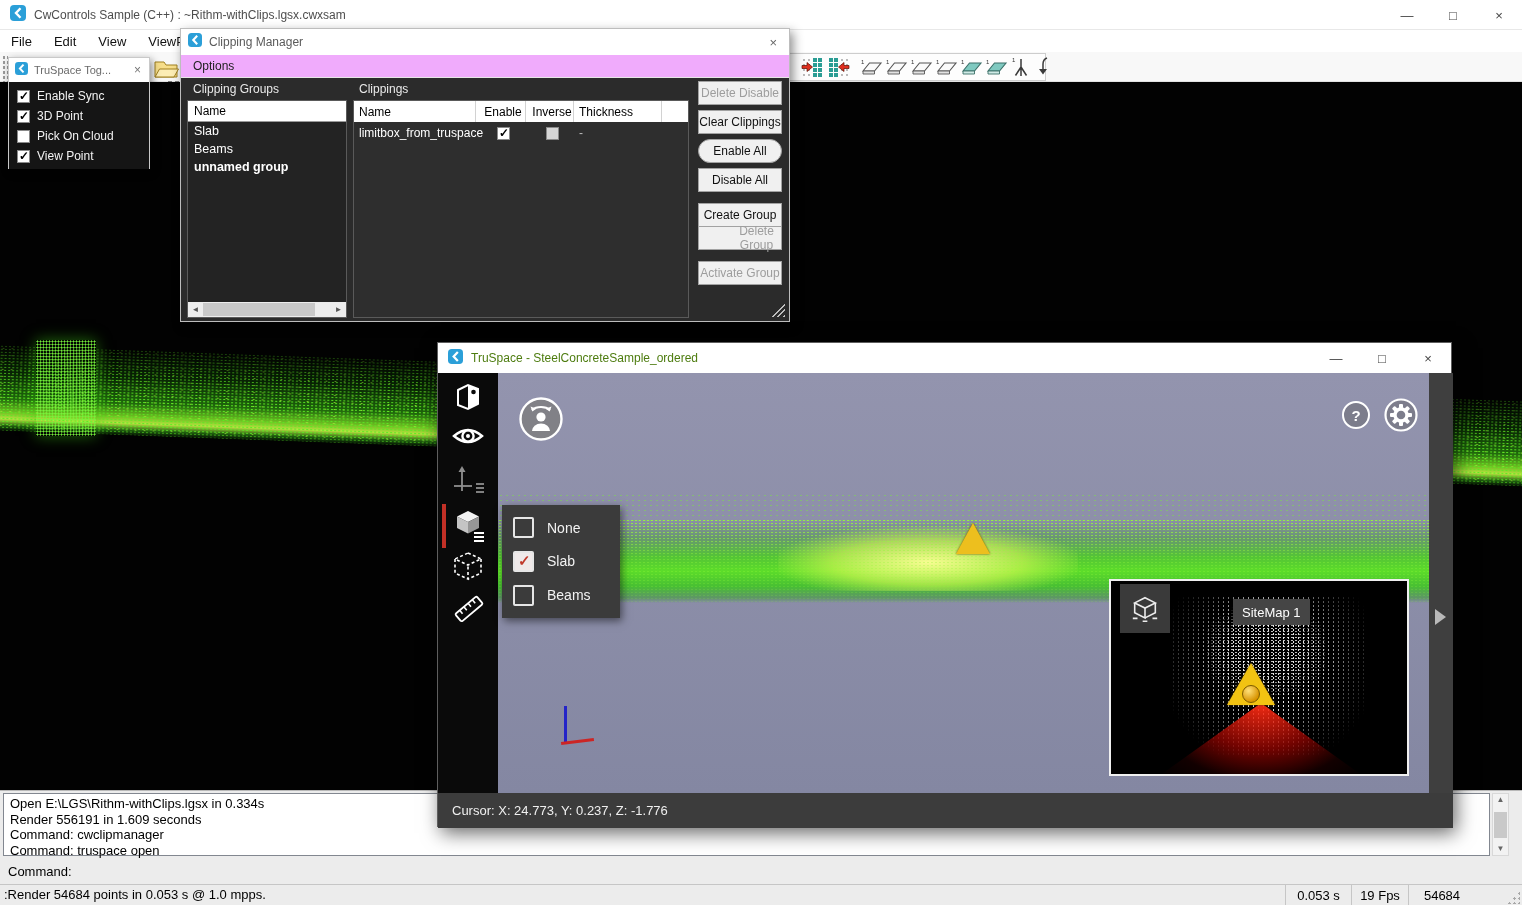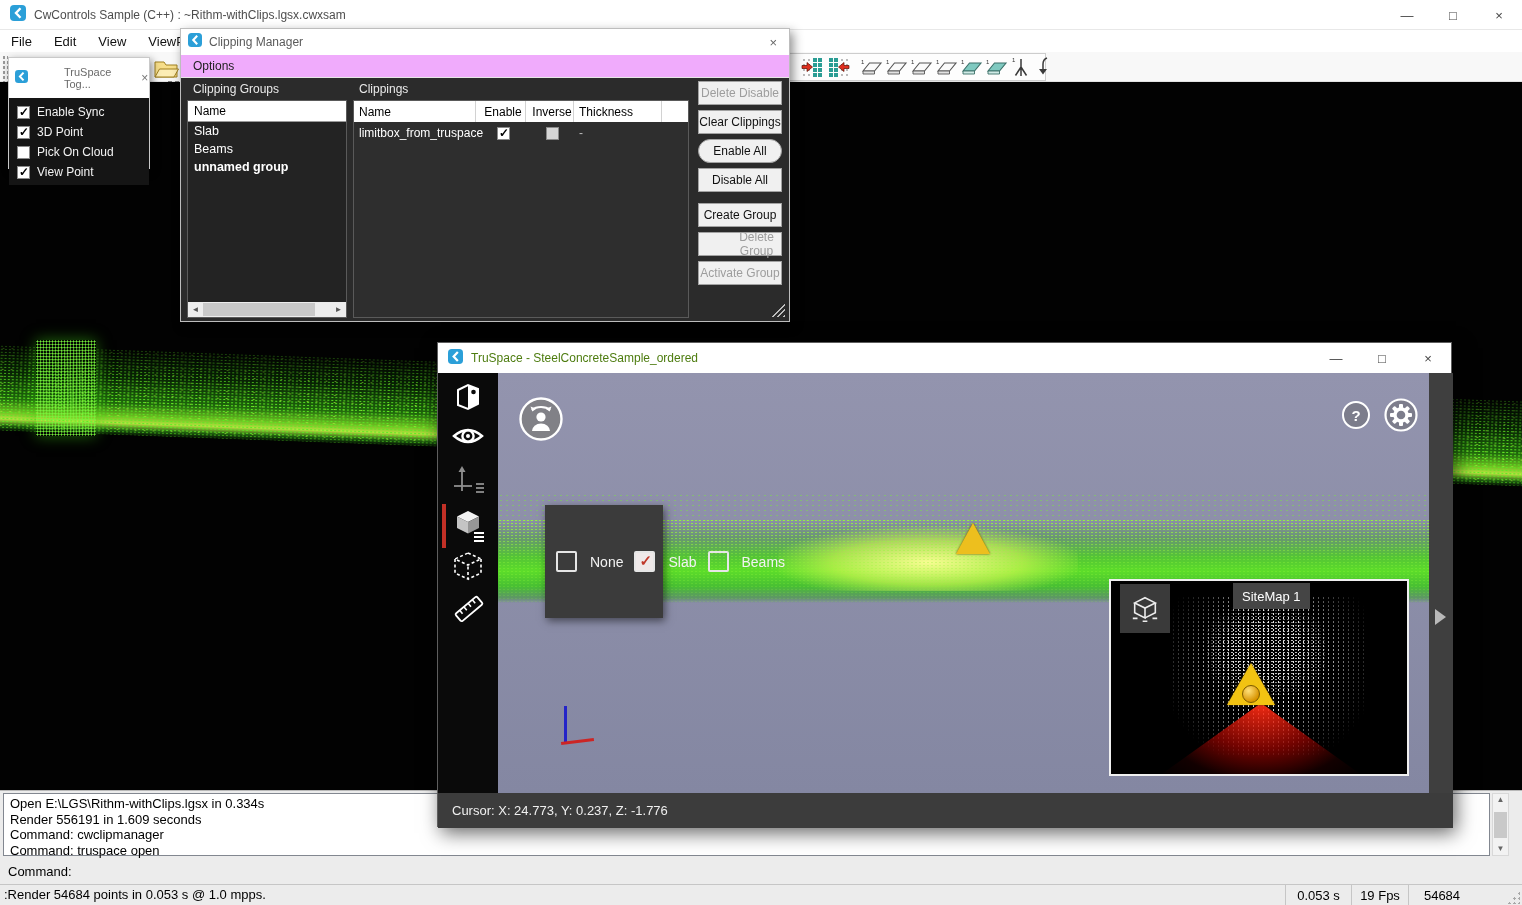--- a/index.html
+++ b/index.html
@@ -41,21 +41,21 @@
 #log-scroll .sb-thumb{width:13px;height:26px;background:#c9c9c9;}
 #command-line{position:absolute;left:0;top:858px;width:1522px;height:26px;background:#ececec;display:flex;align-items:center;}
 #command-line span{margin-left:8px;font-size:13px;color:#000;}
 #status-bar{position:absolute;left:0;top:884px;width:1522px;height:21px;background:#ececec;border-top:1px solid #c6c6c6;font-size:13px;color:#000;}
 #sb-msg{position:absolute;left:4px;top:2px;}
 .sb-seg{position:absolute;top:0;height:21px;border-left:1px solid #c6c6c6;display:flex;align-items:center;justify-content:center;}
 #sb-grip{position:absolute;right:2px;top:6px;width:13px;height:13px;background-image:radial-gradient(#a8a8a8 1.2px,transparent 1.4px);background-size:5px 5px;clip-path:polygon(100% 0,100% 100%,0 100%);}
 
 
 #tog{position:absolute;left:8px;top:57px;width:142px;height:112px;border:1px solid #c9c9c9;box-shadow:2px 3px 8px rgba(0,0,0,.45);z-index:12;}
-#tog-title{height:40px;background:#fff;display:flex;align-items:center;gap:30px;}
+#tog-title{height:24px;background:#fff;display:flex;align-items:center;}
 #tog-title .t{flex:1;font-size:11px;color:#6a6a6a;margin-left:6px;}
 #tog-title .x{font-size:12px;color:#777;margin-right:8px;}
 #tog-body{height:87px;background:#151515;padding-top:4px;}
 .tog-row{display:flex;align-items:center;gap:7px;height:20px;padding-left:8px;}
 .tog-row label{font-size:12px;color:#f2f2f2;}
 .cb13{display:inline-block;width:13px;height:13px;background:#fff;border:1px solid #8a8a8a;position:relative;flex:none;}
 .cb13.checked::after{content:"✓";position:absolute;left:1px;top:-2px;font-size:12px;font-weight:bold;color:#000;}
 .cb13.gray{background:#d6d6d6;}
 
 
@@ -116,24 +116,24 @@
 
 #sitemap{position:absolute;left:611px;top:206px;width:300px;height:197px;background:#000;border:2px solid #f0f0f0;overflow:hidden;}
 #sm-dots1{position:absolute;left:60px;top:15px;width:195px;height:160px;background-image:radial-gradient(rgba(255,255,255,0.9) 0.7px,transparent 1.1px);background-size:5px 4px;
  -webkit-mask-image:radial-gradient(ellipse at 50% 40%,#000 35%,rgba(0,0,0,.35) 60%,transparent 80%);mask-image:radial-gradient(ellipse at 50% 40%,#000 35%,rgba(0,0,0,.35) 60%,transparent 80%);}
 #sm-dots2{position:absolute;left:95px;top:25px;width:120px;height:90px;background-image:radial-gradient(rgba(255,255,255,0.95) 0.8px,transparent 1.2px);background-size:4px 3px;opacity:.8;
  -webkit-mask-image:radial-gradient(ellipse at center,#000 40%,transparent 80%);mask-image:radial-gradient(ellipse at center,#000 40%,transparent 80%);}
 #sm-cone{position:absolute;left:48px;top:122px;width:204px;height:73px;clip-path:polygon(50% 0%,100% 100%,0% 100%);background:radial-gradient(ellipse at 50% 0%,rgba(255,45,20,0.95),rgba(190,5,0,0.6) 45%,rgba(90,0,0,0.2) 75%,transparent 100%);}
 #sm-triangle{position:absolute;left:116px;top:82px;width:0;height:0;border-left:24px solid transparent;border-right:24px solid transparent;border-bottom:42px solid #f2c312;filter:drop-shadow(0 0 1px #5a4100);}
 #sm-circle{position:absolute;left:131px;top:104px;width:18px;height:18px;border-radius:50%;background:radial-gradient(circle at 35% 30%,#ffe07a,#d89400 70%);border:1px solid #7c5a00;}
 #sm-cube-btn{position:absolute;left:9px;top:3px;width:50px;height:49px;background:#3a3a3a;display:flex;align-items:center;justify-content:center;}
-#sm-label{position:absolute;left:122px;top:2px;height:26px;background:#454545;color:#fff;font-size:13px;display:flex;align-items:center;padding:12px 9px;}
-
-
-#popup{position:absolute;left:502px;top:505px;width:118px;height:113px;background:#3b3b3b;box-shadow:2px 3px 8px rgba(0,0,0,.5);z-index:30;display:flex;flex-direction:row;justify-content:space-around;padding:6px 0;margin-left:43px;}
+#sm-label{position:absolute;left:122px;top:18px;height:26px;background:#454545;color:#fff;font-size:13px;display:flex;align-items:center;padding:12px 9px;}
+
+
+#popup{position:absolute;left:502px;top:505px;width:118px;height:113px;background:#3b3b3b;box-shadow:2px 3px 8px rgba(0,0,0,.5);z-index:30;display:flex;flex-direction:column;justify-content:space-around;padding:6px 0;}
 .pop-row{display:flex;align-items:center;gap:13px;padding-left:11px;}
 .pop-row label{font-size:14px;color:#f2f2f2;}
 .cb22{display:inline-block;width:21px;height:21px;border:2px solid #e6e6e6;border-radius:2px;position:relative;flex:none;}
 .cb22.checked{background:#efe9e9;}
 .cb22.checked::after{content:"✓";position:absolute;left:3px;top:-1px;font-size:15px;font-weight:bold;color:#c0392b;}
 </style>
 </head>
 <body>
 
 <svg width="0" height="0" style="position:absolute">
@@ -379,21 +379,21 @@
         </span>
       <span class="dcell w-th" style="color:#bdbdbd;">-</span>
     </div>
   </div>
 
   <button class="cm-btn disabled" style="top:52px;">Delete Disable</button>
   <button class="cm-btn" style="top:81px;">Clear Clippings</button>
   <button class="cm-btn" style="top:110px;border-radius:12px;">Enable All</button>
   <button class="cm-btn" style="top:139px;">Disable All</button>
   <button class="cm-btn" style="top:174px;">Create Group</button>
-  <button class="cm-btn disabled" style="top:203px;padding-left:33px;">Delete Group</button>
+  <button class="cm-btn disabled" style="top:197px;padding-left:33px;">Delete Group</button>
   <button class="cm-btn disabled" style="top:232px;">Activate Group</button>
   <span id="cm-grip"></span>
 </div>
 
 <div id="ts">
   <div id="ts-title">
     <span class="appico"><svg width="15" height="15" viewBox="0 0 16 16">
           <use href="#def-app"></use>
         </svg></span>
     <span class="t">TruSpace - SteelConcreteSample_ordered</span>

